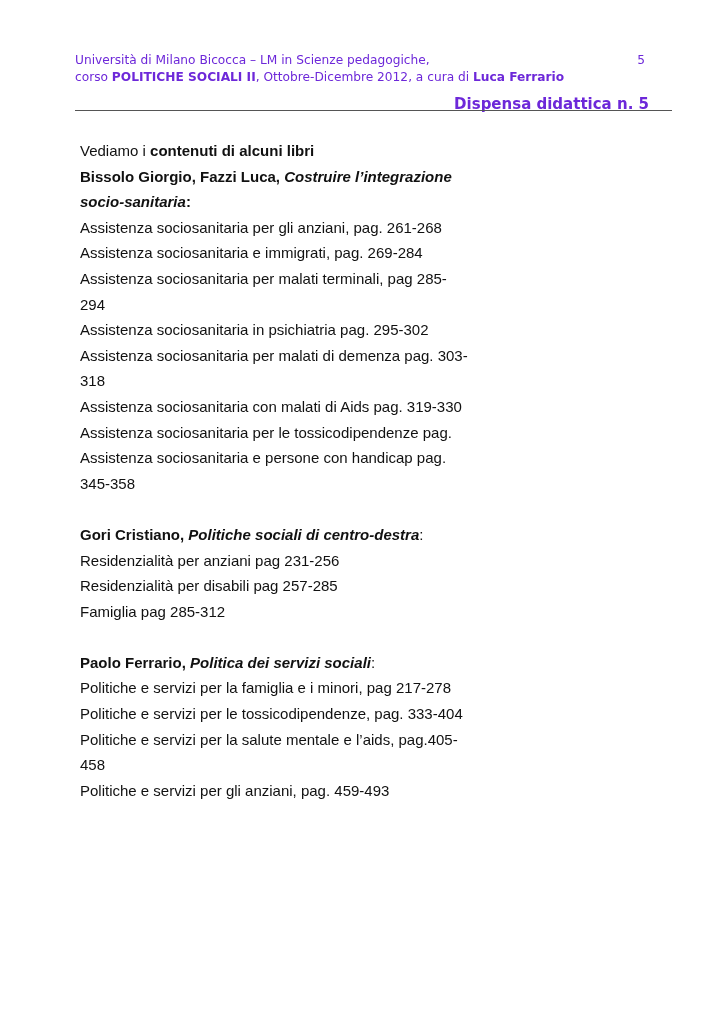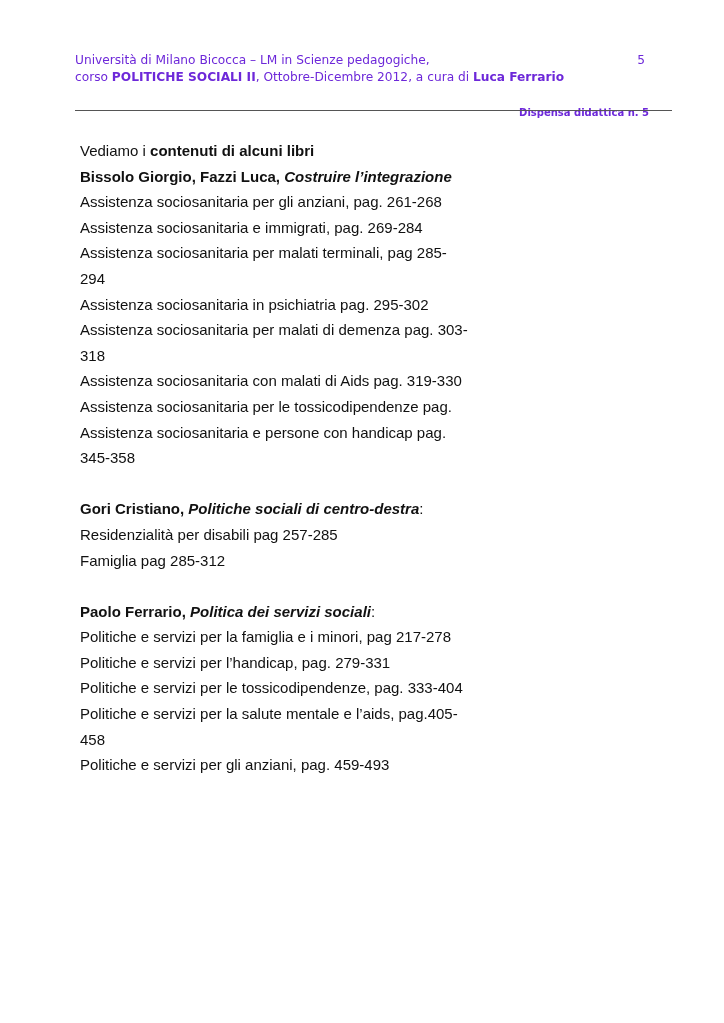--- a/index.html
+++ b/index.html
@@ -1,19 +1,19 @@
 <!DOCTYPE html>
 <html><head>
   <meta charset="utf-8">
   <style>
     html, body { margin: 0; padding: 0; background: #ffffff; }
     body { width: 724px; height: 1023px; position: relative; overflow: hidden; color: #111; }
     .header { position: absolute; left: 75px; top: 52px; width: 598px; font-family: "DejaVu Sans", sans-serif; font-size: 12.2px; line-height: 17px; color: #6d28d9; }
     .header .pagenum { position: absolute; right: 28px; top: 0; }
-    .header .sub { position: absolute; right: 24px; top: 52px; font-weight: bold; font-size: 10px; }
+    .header .sub { position: absolute; right: 24px; top: 44px; font-weight: bold; font-size: 15px; }
     .rule { position: absolute; left: 75px; top: 110px; width: 597px; height: 0; border-top: 1.5px solid #555; }
     .content { position: absolute; left: 80px; top: 138px; width: 600px; font-family: "Liberation Sans", sans-serif; font-size: 15px; line-height: 25.6px; color: #111; }
     .line { white-space: nowrap; }
     .gap { height: 25.6px; }
     b { font-weight: bold; }
     i { font-style: italic; }
   </style>
 </head>
 <body>
 
@@ -23,45 +23,46 @@
   <div class="pagenum">5</div>
   <div class="sub">Dispensa didattica n. 5</div>
 </div>
 <div class="rule"></div>
 
 <div class="content">
   <div class="line"><span>Vediamo i </span><b>contenuti di alcuni libri</b></div>
 
   <div>
     <div class="line"><b>Bissolo Giorgio, Fazzi Luca, </b><b><i>Costruire l’integrazione</i></b></div>
+    <div class="line"><b><i>socio-sanitaria</i></b><b>:</b></div>
     <div class="line">Assistenza sociosanitaria per gli anziani, pag. 261-268</div>
     <div class="line">Assistenza sociosanitaria e immigrati, pag. 269-284</div>
     <div class="line">Assistenza sociosanitaria per malati terminali, pag 285-</div>
     <div class="line">294</div>
     <div class="line">Assistenza sociosanitaria in psichiatria pag. 295-302</div>
     <div class="line">Assistenza sociosanitaria per malati di demenza pag. 303-</div>
     <div class="line">318</div>
     <div class="line">Assistenza sociosanitaria con malati di Aids pag. 319-330</div>
     <div class="line">Assistenza sociosanitaria per le tossicodipendenze pag.</div>
     <div class="line">Assistenza sociosanitaria e persone con handicap pag.</div>
     <div class="line">345-358</div>
   </div>
 
   <div class="gap"></div>
 
   <div>
     <div class="line"><b>Gori Cristiano, </b><b><i>Politiche sociali di centro-destra</i></b><span>:</span></div>
+    <div class="line">Residenzialità per anziani pag 231-256</div>
     <div class="line">Residenzialità per disabili pag 257-285</div>
     <div class="line">Famiglia pag 285-312</div>
   </div>
 
   <div class="gap"></div>
 
   <div>
     <div class="line"><b>Paolo Ferrario, </b><b><i>Politica dei servizi sociali</i></b><span>:</span></div>
     <div class="line">Politiche e servizi per la famiglia e i minori, pag 217-278</div>
-    <div class="line">Politiche e servizi per l’handicap, pag. 279-331</div>
     <div class="line">Politiche e servizi per le tossicodipendenze, pag. 333-404</div>
     <div class="line">Politiche e servizi per la salute mentale e l’aids, pag.405-</div>
     <div class="line">458</div>
     <div class="line">Politiche e servizi per gli anziani, pag. 459-493</div>
   </div>
 </div>
 
 </body></html>

